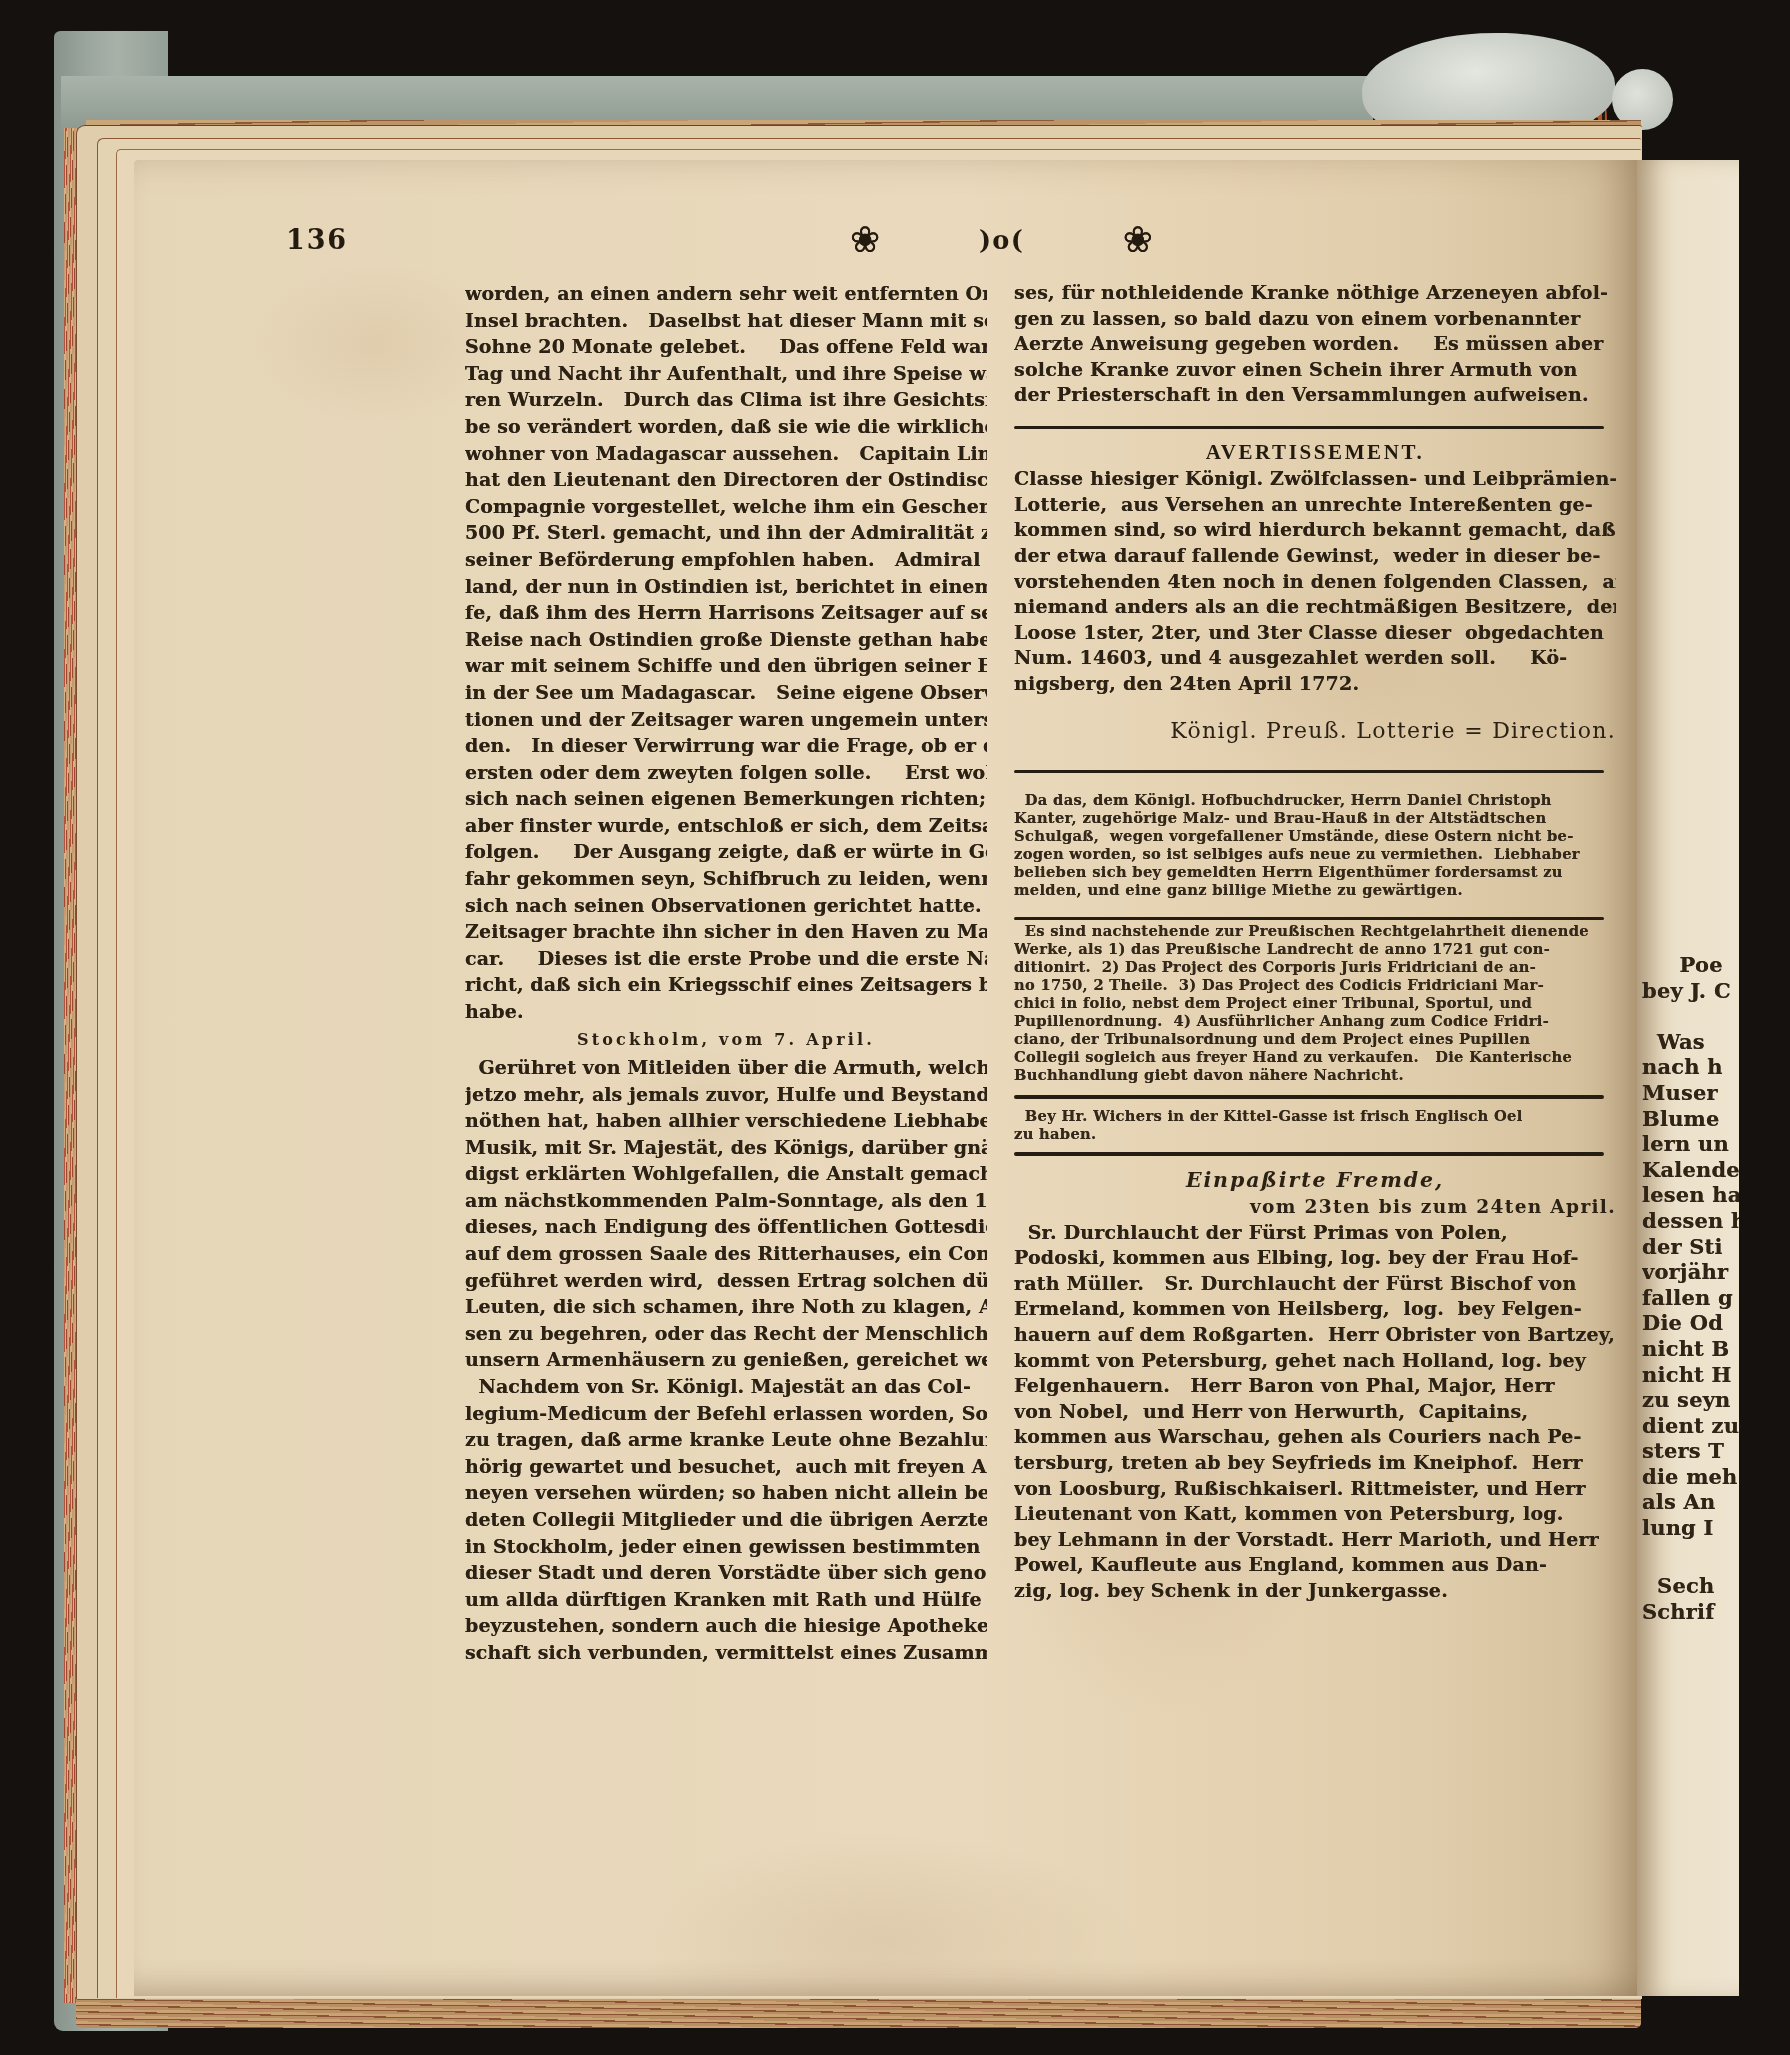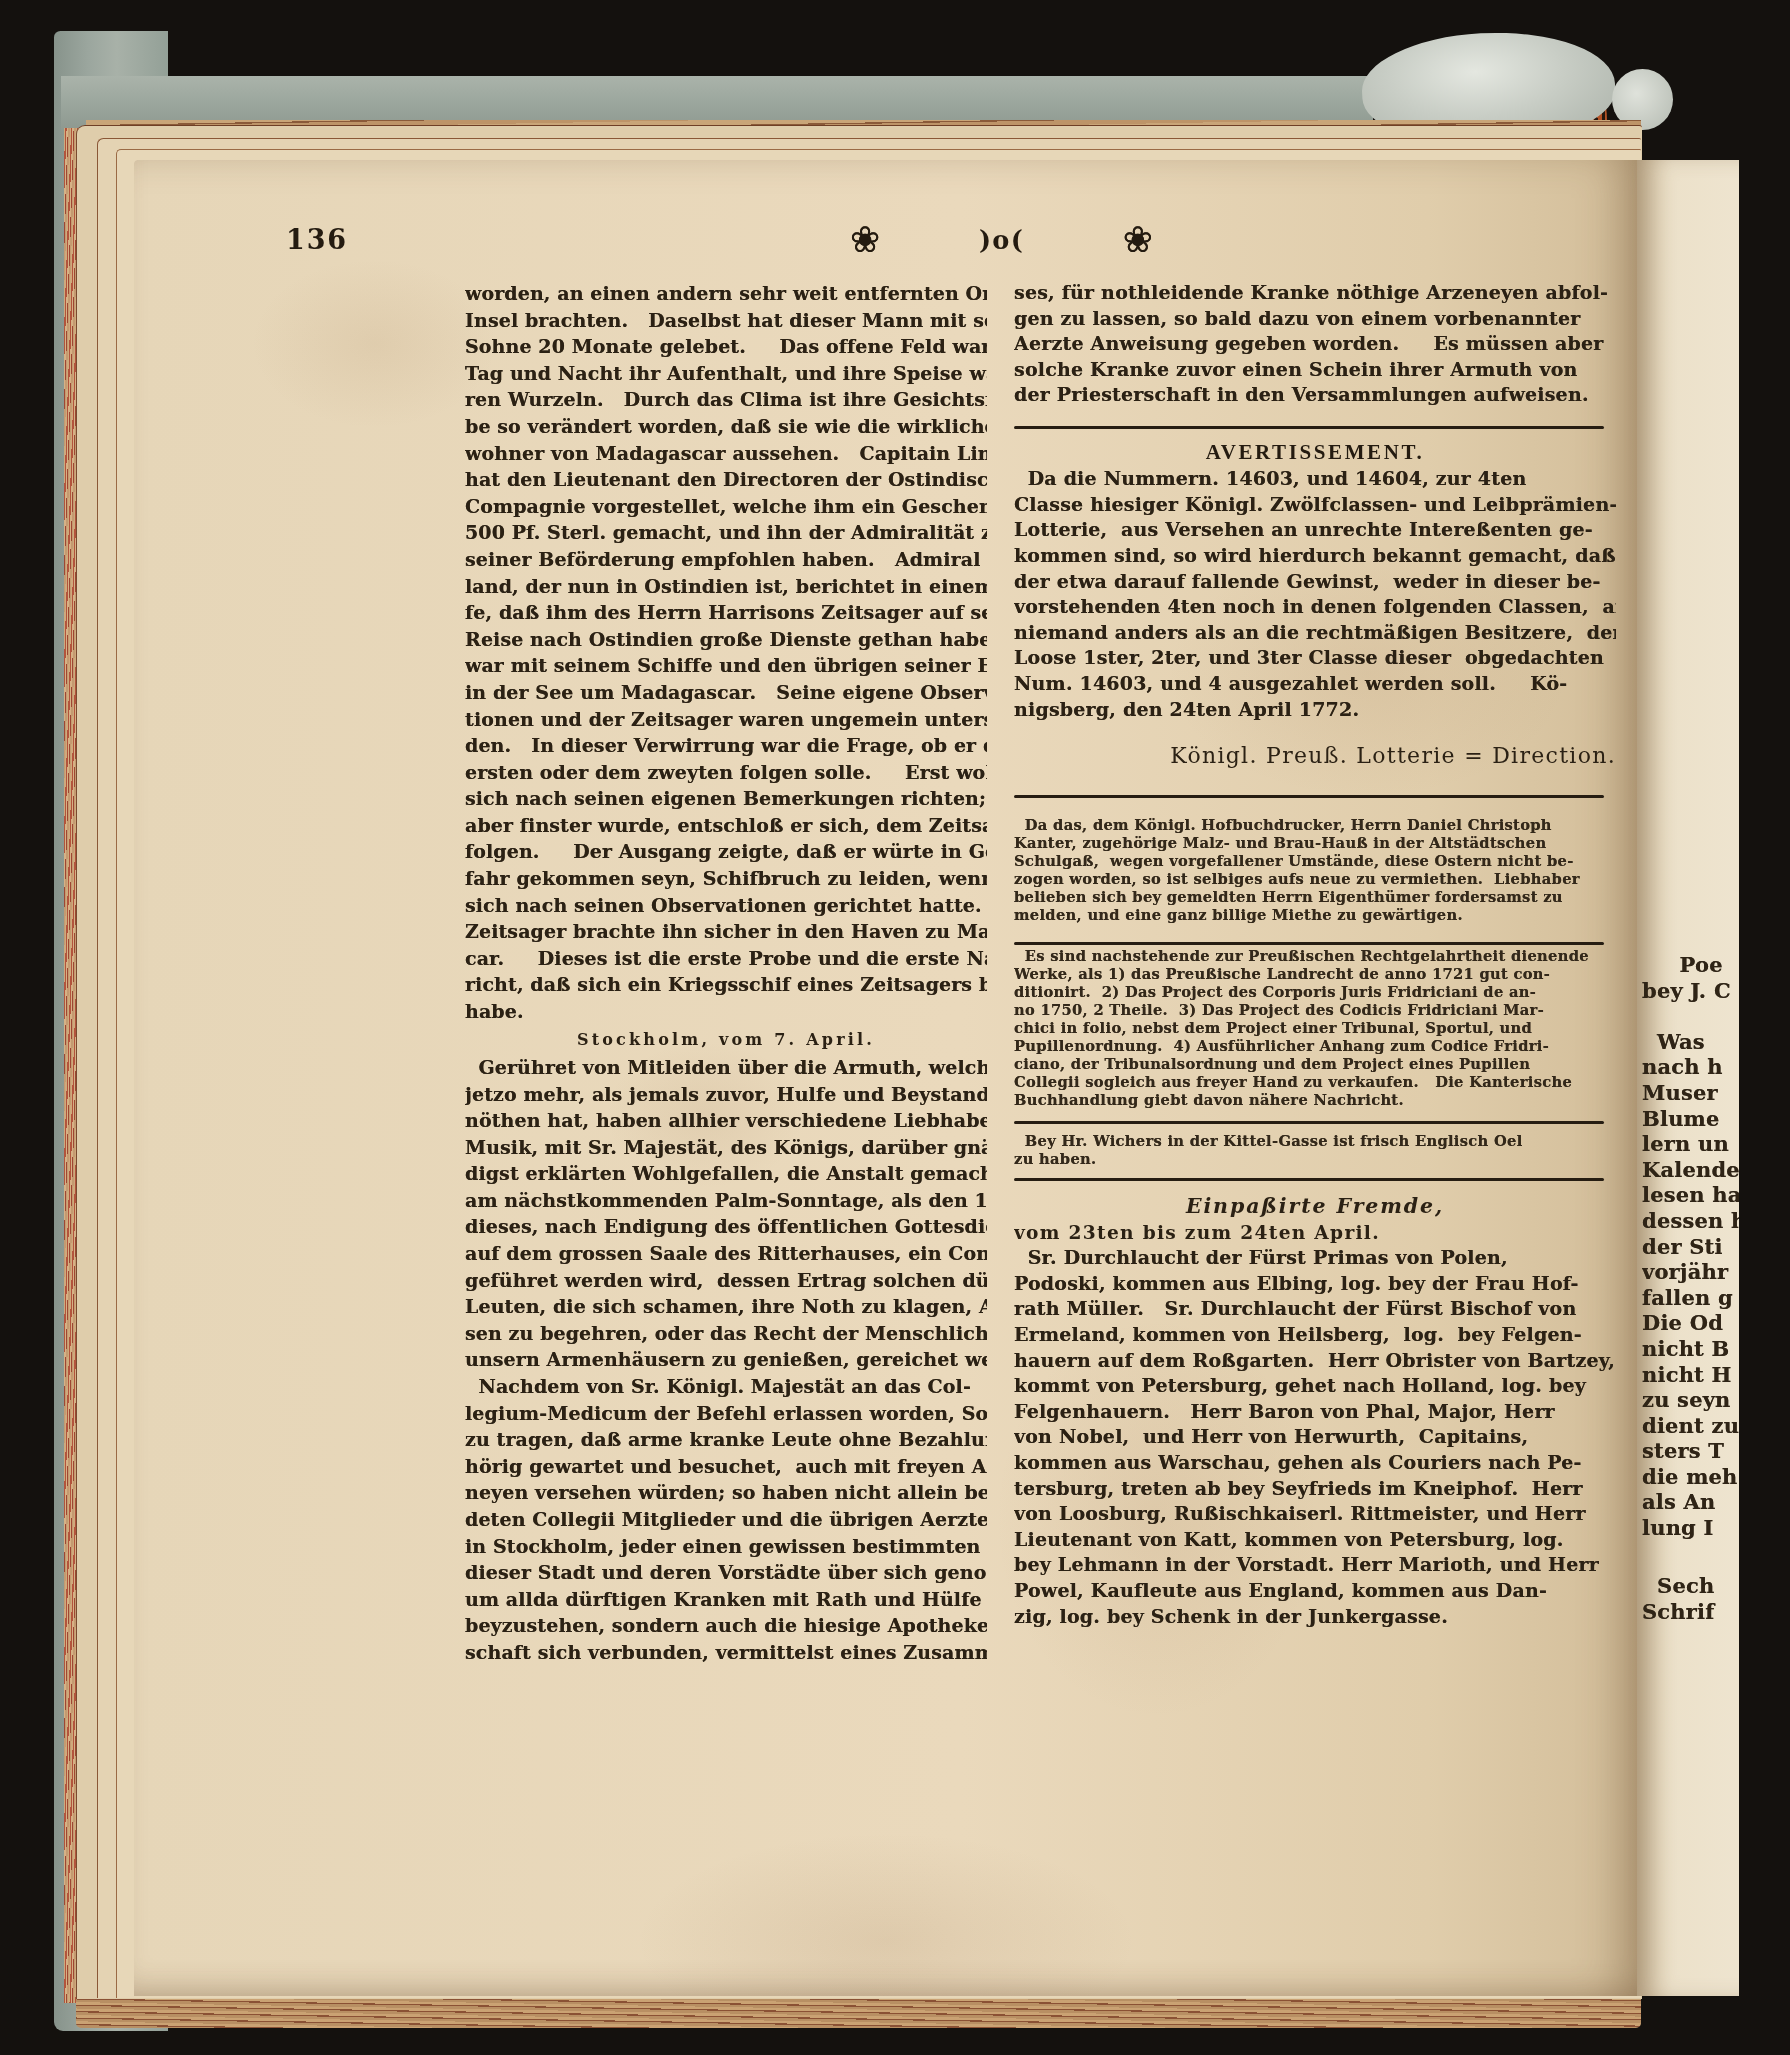--- a/index.html
+++ b/index.html
@@ -132,21 +132,21 @@
   .rule-3{margin-top:18px;}
   .notice-2{margin-top:2px;}
   .rule-4{margin-top:11.5px;}
   .notice-3{margin-top:8.3px;}
   .rule-5{margin-top:9.6px;}
   .h-fremde{
     margin-top:12.8px;text-align:center;font-size:20.5px;font-weight:bold;
     letter-spacing:1.9px;color:#2b2114;line-height:25.6px;font-style:italic;
   }
   .h-fremde-sub{
-    margin-top:1.3px;text-align:left;font-size:18.6px;font-weight:bold;
+    margin-top:1.3px;text-align:right;font-size:18.6px;font-weight:bold;
     letter-spacing:1.3px;color:#2b2114;line-height:23px;
   }
   .fremde-lines{margin-top:1.3px;}
   .next-page-fragments{
     position:absolute;left:1642px;top:952px;width:97px;z-index:10;overflow:hidden;
   }
   .next-page-fragments .tline,.next-page-bottom .tline{
     font-size:21px;font-weight:bold;line-height:25.6px;letter-spacing:0.2px;color:#2f2416;
   }
   .next-page-bottom{
@@ -240,21 +240,20 @@
   <div class="body-lines">
       <div class="tline">ses, für nothleidende Kranke nöthige Arzeneyen abfol-</div>
       <div class="tline">gen zu lassen, so bald dazu von einem vorbenannter</div>
       <div class="tline">Aerzte Anweisung gegeben worden.     Es müssen aber</div>
       <div class="tline">solche Kranke zuvor einen Schein ihrer Armuth von</div>
       <div class="tline">der Priesterschaft in den Versammlungen aufweisen.</div>
     </div>
   <div class="rule rule-1"></div>
   <div class="h-avert">AVERTISSEMENT.</div>
   <div class="body-lines">
-      <div class="tline">  Da die Nummern. 14603, und 14604, zur 4ten</div>
       <div class="tline">Classe hiesiger Königl. Zwölfclassen- und Leibprämien-</div>
       <div class="tline">Lotterie,  aus Versehen an unrechte Intereßenten ge-</div>
       <div class="tline">kommen sind, so wird hierdurch bekannt gemacht, daß</div>
       <div class="tline">der etwa darauf fallende Gewinst,  weder in dieser be-</div>
       <div class="tline">vorstehenden 4ten noch in denen folgenden Classen,  an</div>
       <div class="tline">niemand anders als an die rechtmäßigen Besitzere,  der</div>
       <div class="tline">Loose 1ster, 2ter, und 3ter Classe dieser  obgedachten</div>
       <div class="tline">Num. 14603, und 4 ausgezahlet werden soll.     Kö-</div>
       <div class="tline">nigsberg, den 24ten April 1772.</div>
     </div>

